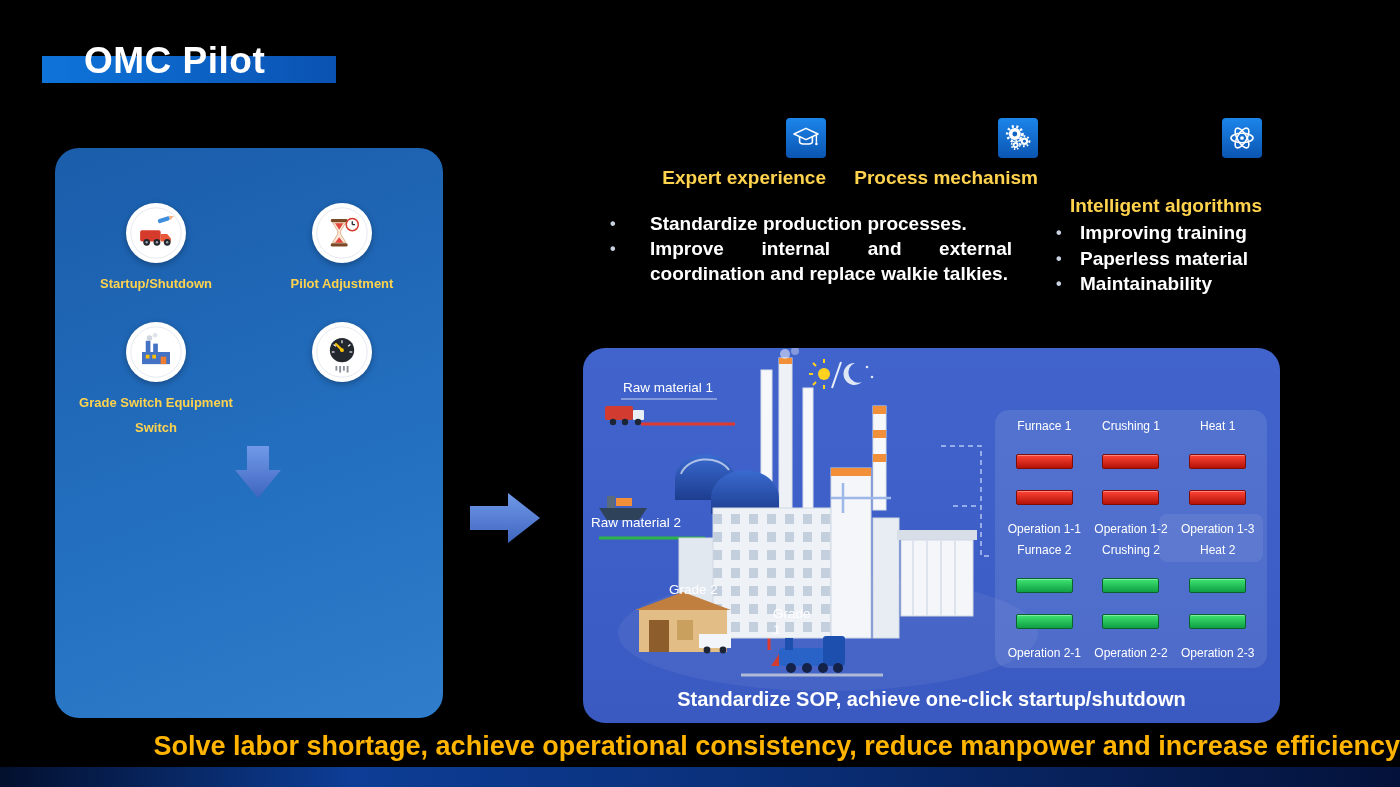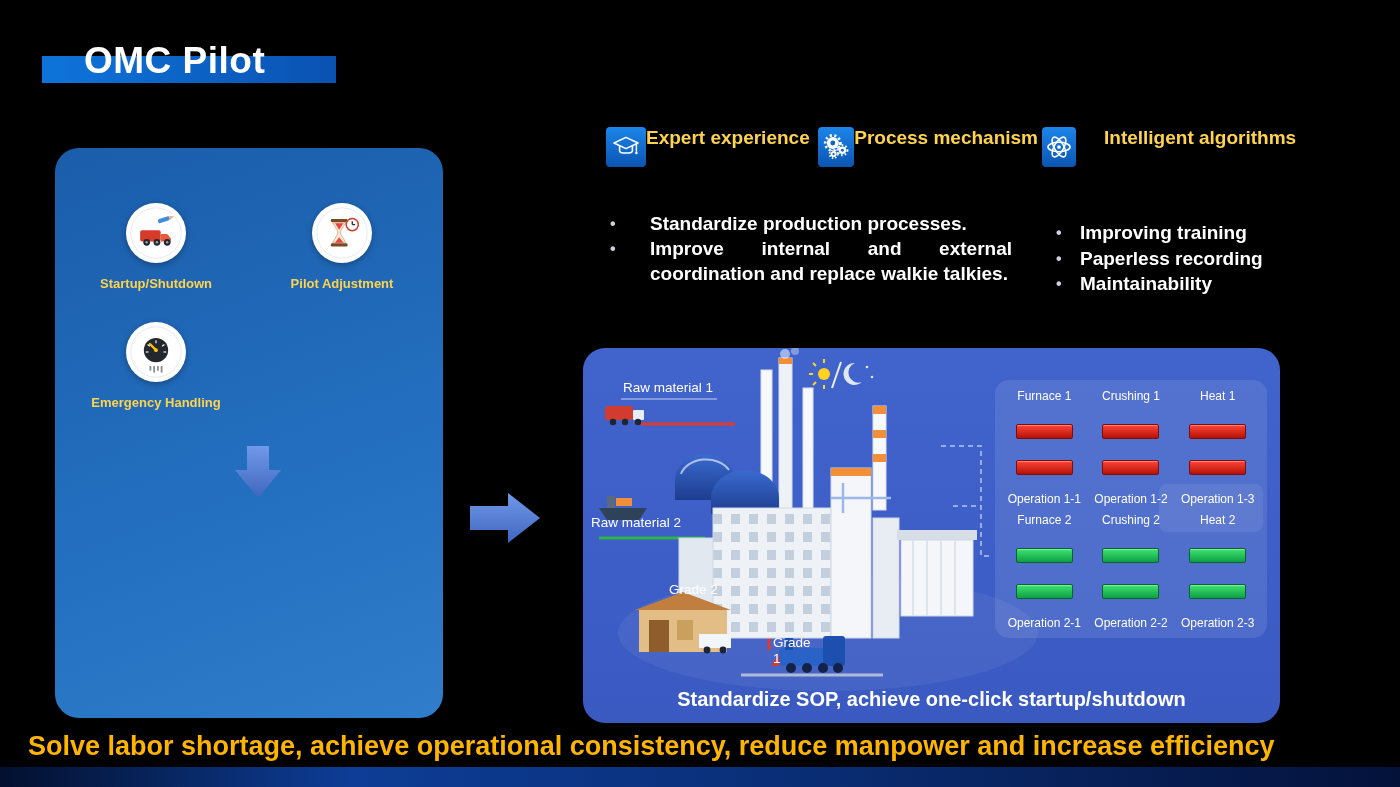--- a/index.html
+++ b/index.html
@@ -29,22 +29,22 @@
     justify-content:center; margin-bottom:8px; }
   .pain-label { color:#ffd34d; font-weight:bold; font-size:13px; text-align:center;
     line-height:25px; max-width:175px; }
   .down-arrow { position:absolute; left:180px; top:298px; }
   .panel-desc { position:absolute; top:358px; left:18px; right:18px; color:#fff;
     font-size:21px; line-height:37px; text-align:center; }
 
   .mid-arrow { position:absolute; left:470px; top:493px; }
 
   
-  .pillar { position:absolute; top:127px; display:flex; 
-    align-items:flex-start; width:220px; }
+  .pillar { position:absolute; top:118px; display:flex; flex-direction:column;
+    align-items:flex-end; width:220px; }
   .pillar-1 { left:606px; } .pillar-2 { left:818px; } .pillar-3 { left:1042px;gap:28px; }
   .pillar-icon { width:40px; height:40px; border-radius:4px;
     background:linear-gradient(180deg,#1c85ea,#0b55b2);
     display:flex; align-items:center; justify-content:center; margin-bottom:9px; }
   .pillar-label { color:#ffd34d; font-weight:bold; font-size:19px; white-space:nowrap; }
 
   
   .bullets { list-style:none; color:#fff; font-size:19px;font-weight:bold; }
   .bullets li { position:relative; line-height:25px; }
   .bullets li::before { content:"\2022"; position:absolute; left:0; top:0;
@@ -55,44 +55,44 @@
   .bullets-right li { padding-left:24px; line-height:25.5px; }
 
   
   .diagram-panel { position:absolute; left:583px; top:348px; width:697px; height:375px;
     background:linear-gradient(180deg,#4164cc,#3a5ac2); border-radius:22px; overflow:hidden; }
   .factory-art { position:absolute; left:0; top:0; }
   .flow-label { position:absolute; color:#fff; font-size:13.5px; line-height:16px; }
   .flow-raw1 { left:40px; top:32px; }
   .flow-raw2 { left:8px; top:167px; }
   .flow-grade2 { left:86px; top:234px; }
-  .flow-grade1 { left:190px; top:258px; width:48px;margin-top:29px; }
-
-  .sop-panel { position:absolute; left:412px; top:32px; width:272px; height:258px;
+  .flow-grade1 { left:190px; top:258px; width:48px; }
+
+  .sop-panel { position:absolute; left:412px; top:62px; width:272px; height:258px;
     background:rgba(255,255,255,.10); border-radius:14px; padding:8px 6px; }
   .sop-highlight { position:absolute; right:4px; top:104px; width:104px; height:48px;
     background:rgba(255,255,255,.08); border-radius:8px; }
   .sop-grid { position:relative; display:grid; grid-template-columns:repeat(3,1fr);
     grid-template-rows:27px 36px 36px 25px 27px 36px 36px 25px;
     text-align:center; color:#fff; }
   .stage-label { font-size:12px; line-height:13px; display:flex;
     align-items:flex-start; justify-content:center; padding-top:2px; }
   .sop-bar { width:57px; height:15px; margin:9px auto 0; border-radius:2px; }
   .sop-bar.red { background:linear-gradient(180deg,#ff4538,#b51207);
     border:1px solid #7d0d06; box-shadow:inset 0 1px 0 rgba(255,255,255,.35); }
   .sop-bar.green { background:linear-gradient(180deg,#3fe472,#0f9e44);
     border:1px solid #0a632c; box-shadow:inset 0 1px 0 rgba(255,255,255,.35); }
   .op-label { font-size:12px; line-height:14px; padding-top:5px; white-space:nowrap; }
 
   .diagram-caption { position:absolute; left:0; right:0; bottom:12px; text-align:center;
     color:#fff; font-weight:bold; font-size:20px; }
 
   
-  .footer-line { position:absolute; left:0; top:731px; width:100%; text-align:left;
-    color:#ffb400; font-weight:bold; font-size:27px;padding-left:28px; }
+  .footer-line { position:absolute; left:0; top:731px; width:100%; text-align:right;
+    color:#ffb400; font-weight:bold; font-size:27px; }
 </style>
 </head>
 <body>
 
 <div class="slide">
 
   <div class="title-accent"></div>
   <h1 class="page-title">OMC Pilot</h1>
 
   <section class="left-panel">
@@ -129,20 +129,36 @@
             <path d="M22.5,19.5 h9 l-4.5,7 z" fill="#e2483d"></path>
             <path d="M22.5,40.5 h9 l-4.5,-6 z" fill="#e2483d"></path>
             <circle cx="41" cy="21" r="6.5" fill="#fff" stroke="#d63a2a" stroke-width="1.6"></circle>
             <line x1="41" y1="21" x2="41" y2="17.5" stroke="#23272e" stroke-width="1.4"></line>
             <line x1="41" y1="21" x2="44" y2="21" stroke="#23272e" stroke-width="1.4"></line>
           </svg>
         </div>
         <div class="pain-label">Pilot Adjustment</div>
       </div>
 
+      <div class="pain-item">
+        <div class="icon-circle">
+          <svg width="56" height="56" viewBox="0 0 60 60">
+            <circle cx="30" cy="30" r="27" fill="#fff" stroke="#e3e7ee"></circle>
+            <circle cx="23" cy="15" r="3" fill="#cfd6df"></circle>
+            <circle cx="29" cy="12" r="2.4" fill="#dde3ea"></circle>
+            <rect x="19" y="18" width="5" height="12" fill="#4472c4"></rect>
+            <rect x="27" y="21" width="5" height="9" fill="#4472c4"></rect>
+            <rect x="15" y="30" width="30" height="13" fill="#4472c4"></rect>
+            <rect x="19" y="33" width="4" height="4" fill="#ffc000"></rect>
+            <rect x="26" y="33" width="4" height="4" fill="#ffc000"></rect>
+            <rect x="35" y="35" width="6" height="8" fill="#ed7d31"></rect>
+          </svg>
+        </div>
+        <div class="pain-label">Grade Switch Equipment Switch</div>
+      </div>
 
       <div class="pain-item">
         <div class="icon-circle">
           <svg width="56" height="56" viewBox="0 0 60 60">
             <circle cx="30" cy="30" r="27" fill="#fff" stroke="#e3e7ee"></circle>
             <circle cx="30" cy="28" r="13" fill="#23272e"></circle>
             <g stroke="#fff" stroke-width="1.2">
               <line x1="30" y1="17.5" x2="30" y2="20.5"></line>
               <line x1="21" y1="22" x2="23.5" y2="23.8"></line>
               <line x1="39" y1="22" x2="36.5" y2="23.8"></line>
@@ -152,21 +168,20 @@
             <line x1="30" y1="28" x2="23.5" y2="21.5" stroke="#ffc400" stroke-width="2.4" stroke-linecap="round"></line>
             <circle cx="30" cy="28" r="2" fill="#ffc400"></circle>
             <g stroke="#8a8f98" stroke-width="2">
               <line x1="24" y1="45" x2="24" y2="50"></line>
               <line x1="28" y1="45" x2="28" y2="52"></line>
               <line x1="32" y1="45" x2="32" y2="50"></line>
               <line x1="36" y1="45" x2="36" y2="52"></line>
             </g>
           </svg>
         </div>
-        <div class="pain-label">Emergency Handling</div>
       </div>
     </div>
 
     <svg class="down-arrow" width="46" height="52" viewBox="0 0 46 52">
       <defs>
         <linearGradient id="arrowGrad" x1="0" y1="0" x2="0" y2="1">
           <stop offset="0" stop-color="#7199e8"></stop>
             <stop offset="1" stop-color="#3f66bf"></stop>
         </linearGradient>
       </defs>
@@ -228,21 +243,21 @@
     <div class="pillar-label">Intelligent algorithms</div>
   </div>
 
   <ul class="bullets bullets-left">
     <li><span>Standardize production processes.</span></li>
     <li><span>Improve internal and external coordination and replace walkie talkies.</span></li>
   </ul>
 
   <ul class="bullets bullets-right">
     <li><span>Improving training</span></li>
-    <li><span>Paperless recording</span></li>
+    <li><span>Paperless material</span></li>
     <li><span>Maintainability</span></li>
   </ul>
 
   <section class="diagram-panel">
 
     <svg class="factory-art" width="697" height="375" viewBox="0 0 697 375">
       <defs>
         <linearGradient id="domeGrad" x1="0" y1="0" x2="0" y2="1">
           <stop offset="0" stop-color="#3a6bd0"></stop>
             <stop offset="1" stop-color="#1d3d8f"></stop>

